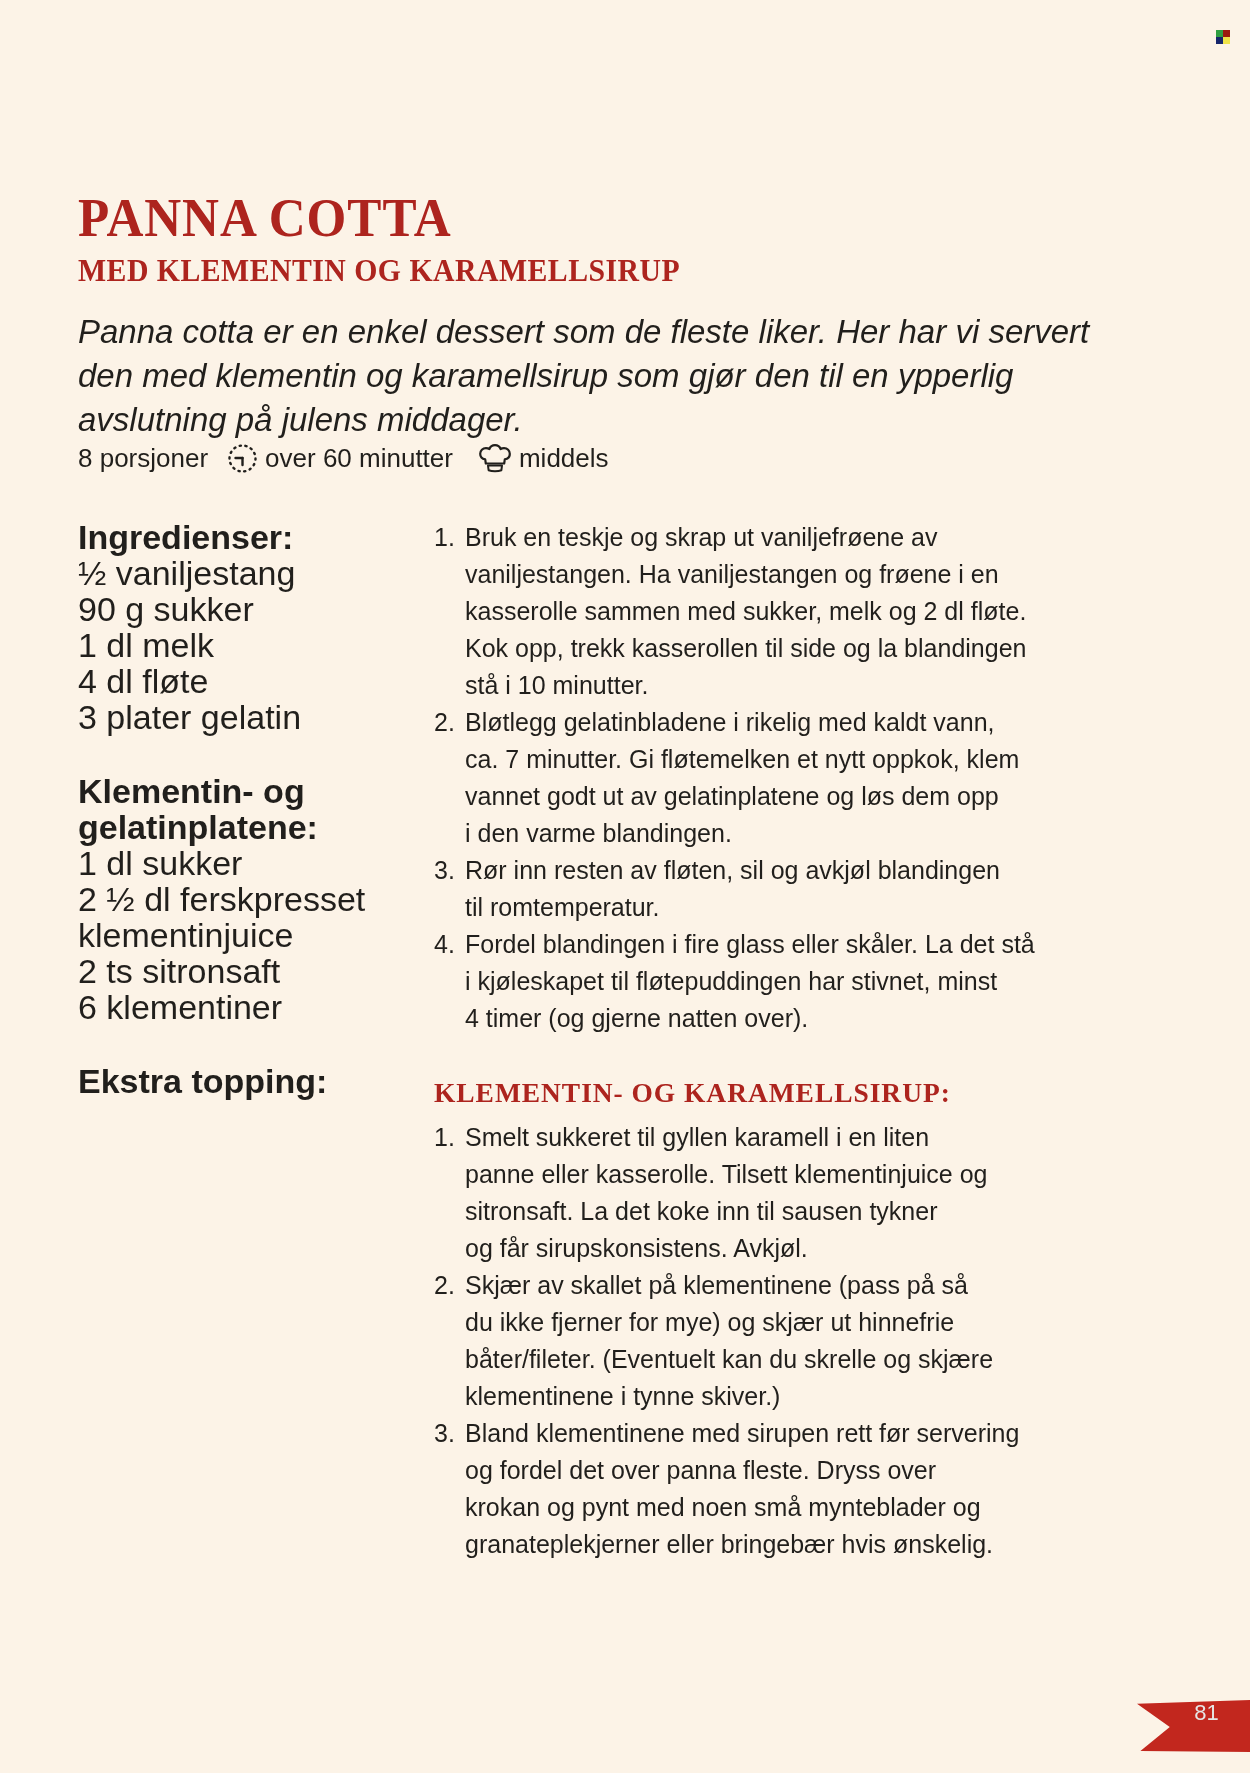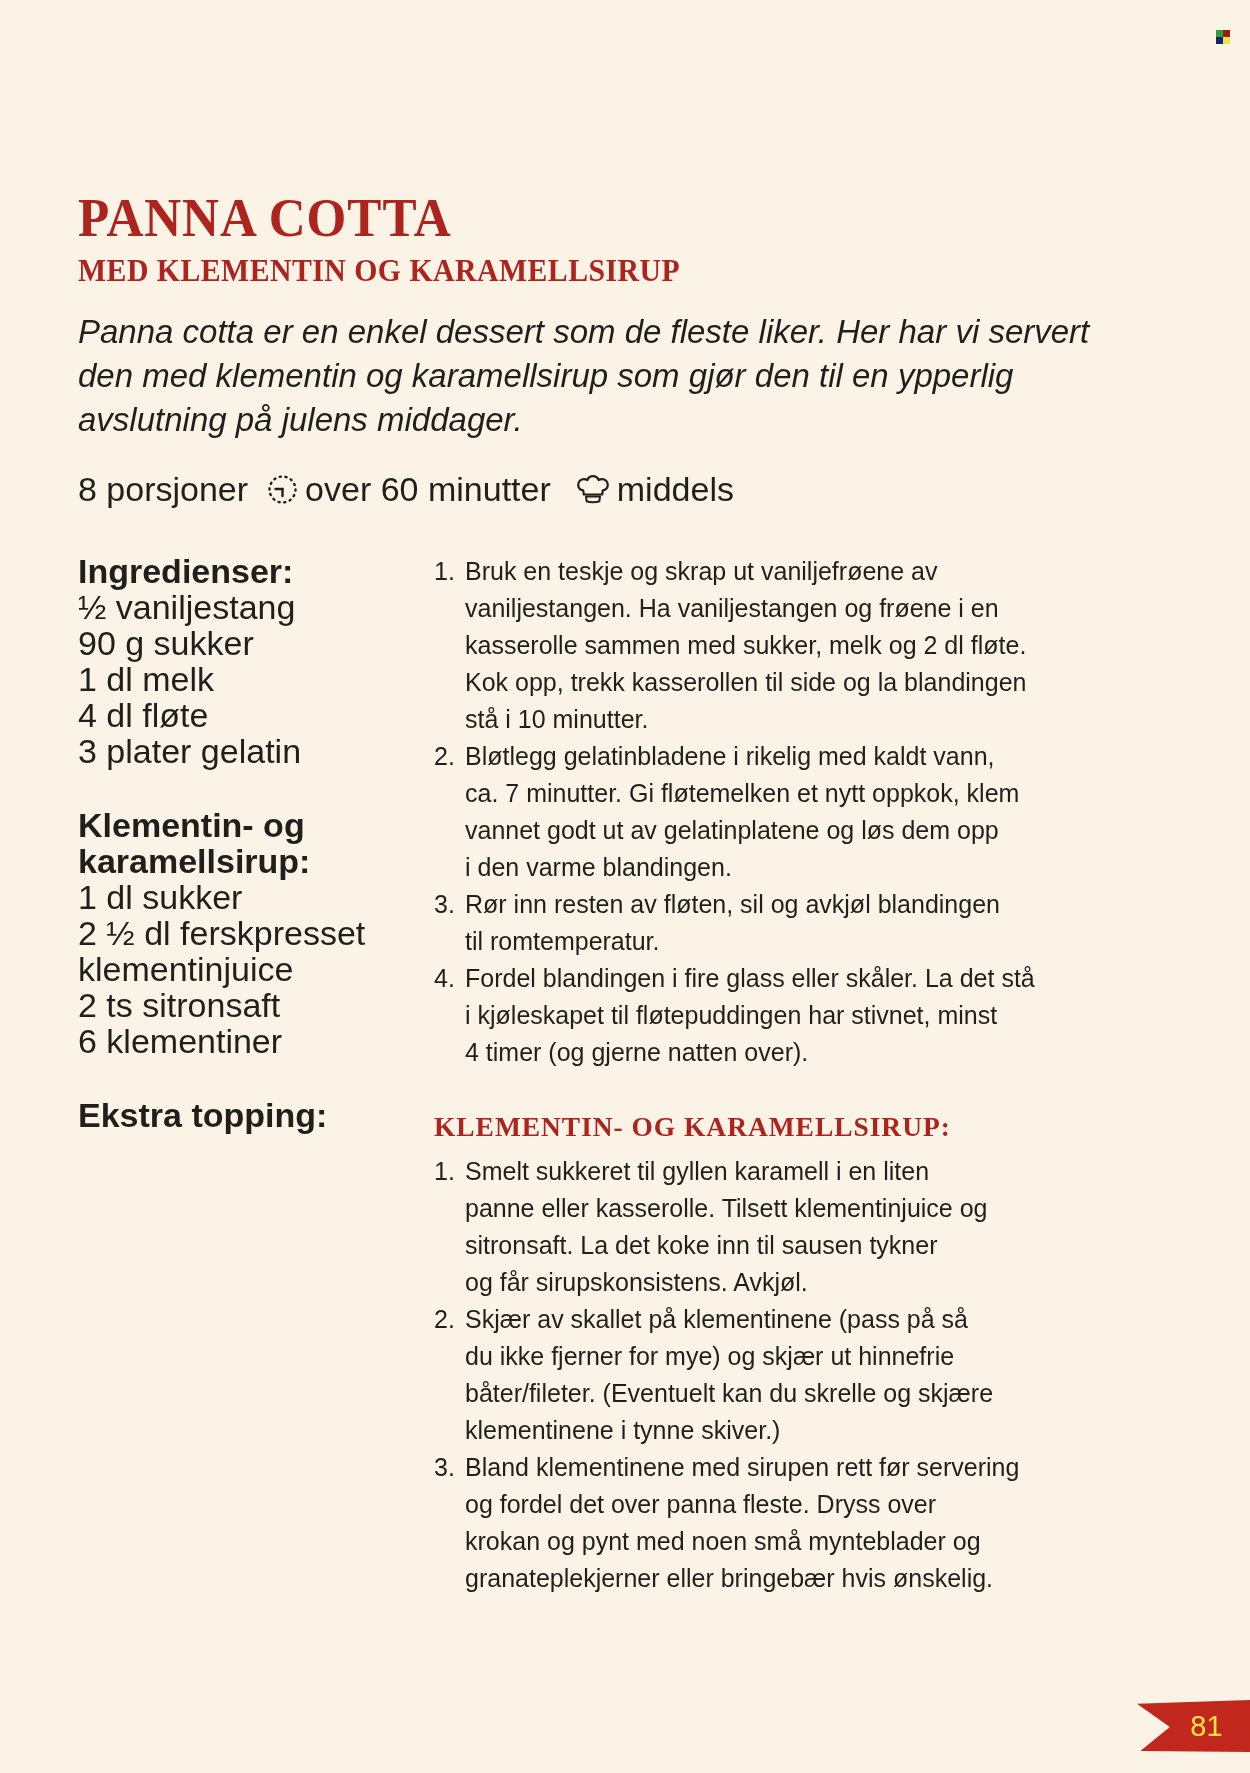--- a/index.html
+++ b/index.html
@@ -42,24 +42,23 @@
     white-space:nowrap;
   }
   .intro{
     margin-top:22px;
     font-style:italic;
     font-size:33px;
     line-height:44px;
     white-space:pre-line;
   }
   .meta-row{
-    margin-top:28px;
     display:flex;
     align-items:center;
-    font-size:34px;
+    font-size:26px;
   }
   .meta-row .icon{display:inline-flex;align-items:center;}
   .meta-servings{margin-right:18px;}
   .meta-time{margin-left:6px;margin-right:24px;}
   .meta-difficulty{margin-left:6px;}
   .columns{display:flex;margin-top:44px;align-items:flex-start;}
   .col-left{width:356px;flex:none;font-size:34px;line-height:36px;}
   .ing-section{margin-bottom:38px;}
   .ing-title{font-weight:700;white-space:pre-line;}
   .ing-items{white-space:pre-line;}
@@ -84,24 +83,24 @@
     display:grid;
     grid-template-columns:1fr 1fr;
     grid-template-rows:1fr 1fr;
   }
   .ribbon{
     position:absolute;
     right:0;top:1700px;
     width:113px;height:52px;
     background:var(--ribbon-red);
     clip-path:polygon(0 7%, 100% 0, 100% 100%, 3% 98%, 29% 52%);
-    display:flex;align-items:center;justify-content:center;
+    display:flex;justify-content:center;
     padding-left:26px;
-    color:#fde047;
-    font-size:29px;
+    color:#e5e5e5;
+    font-size:22px;
   }
 </style>
 </head>
 <body>
 
 <div class="corner-logo">
   <span style="background: rgb(47, 158, 65);"></span>
   <span style="background: rgb(155, 27, 14);"></span>
   <span style="background: rgb(22, 37, 107);"></span>
   <span style="background: rgb(239, 227, 74);"></span>
@@ -141,21 +140,21 @@
       <div class="ing-section">
         <div class="ing-title">Ingredienser:</div>
         <div class="ing-items">½ vaniljestang
 90 g sukker
 1 dl melk
 4 dl fløte
 3 plater gelatin</div>
       </div>
       <div class="ing-section">
         <div class="ing-title">Klementin- og
-karamellsirup:</div>
+gelatinplatene:</div>
         <div class="ing-items">1 dl sukker
 2 ½ dl ferskpresset
 klementinjuice
 2 ts sitronsaft
 6 klementiner</div>
       </div>
       <div class="ing-section">
         <div class="ing-title">Ekstra topping:</div>
       </div>
     </div>

